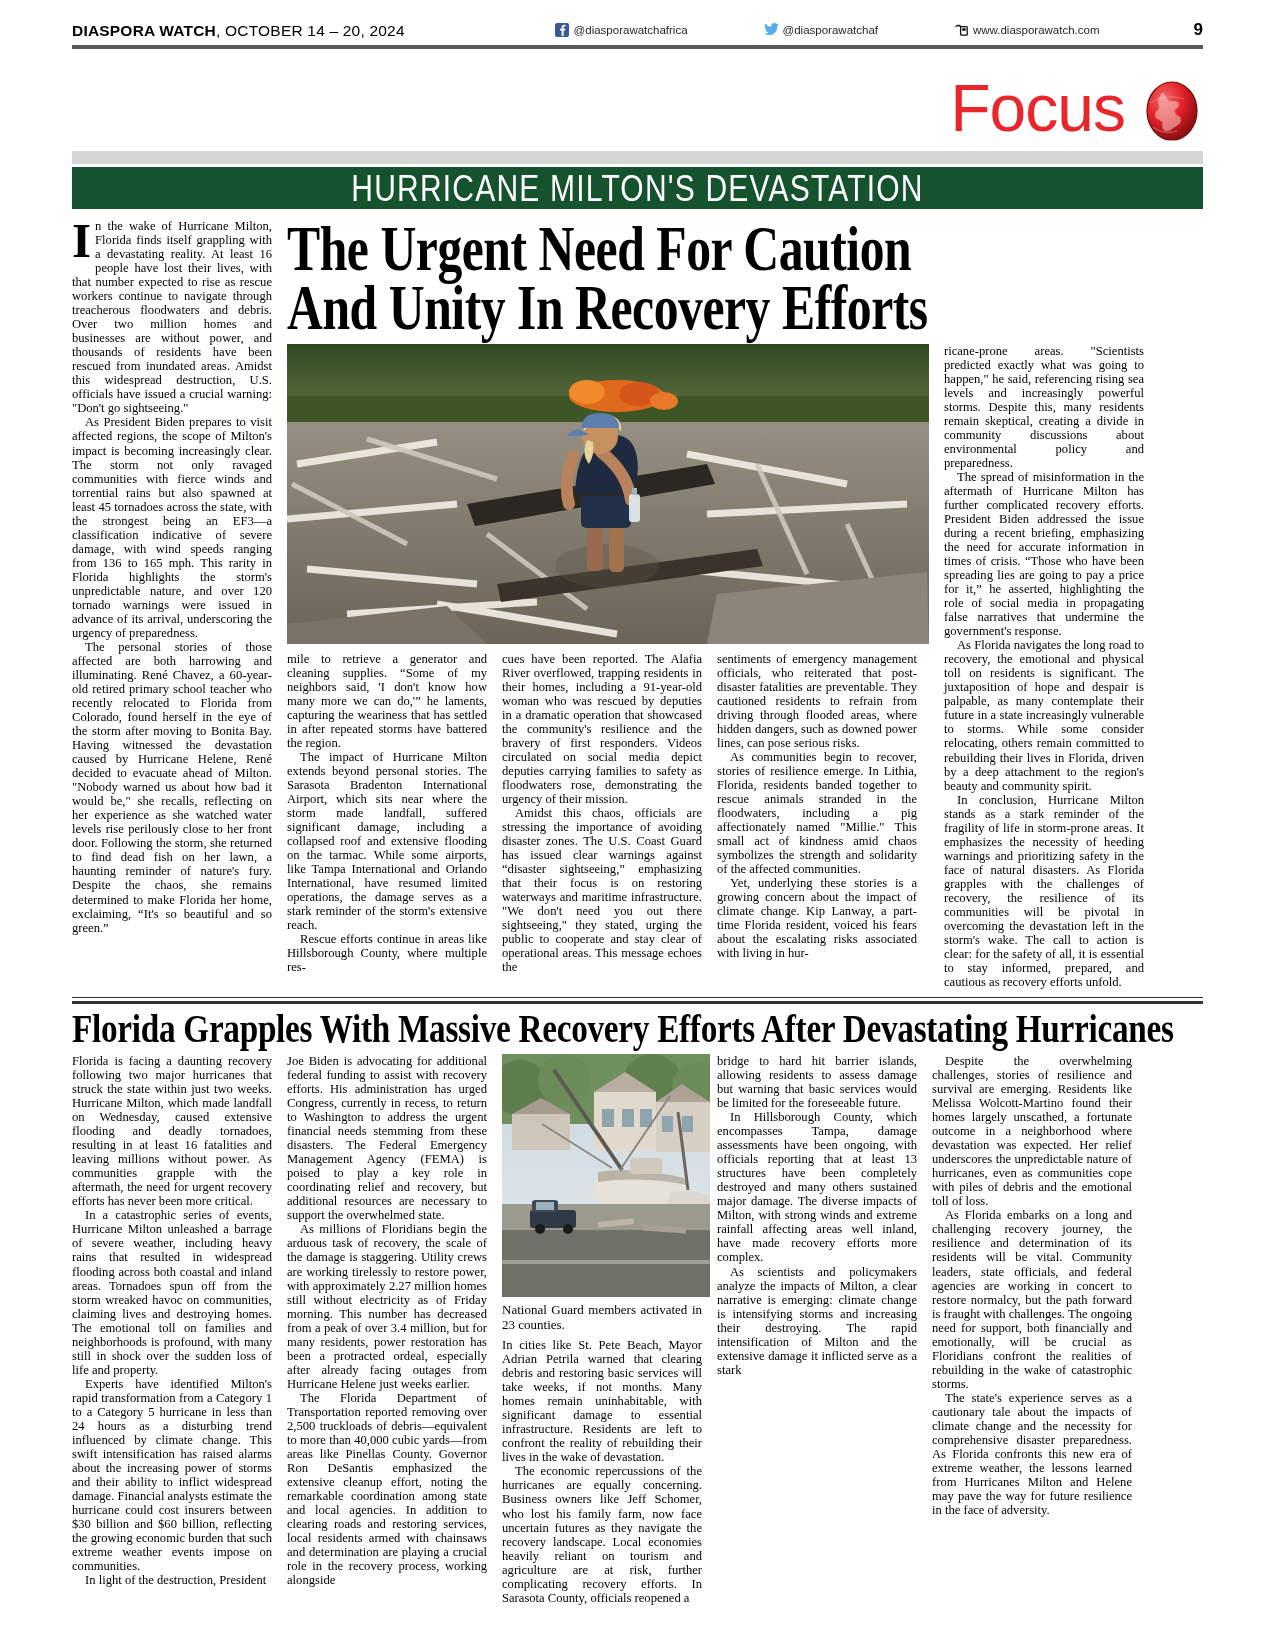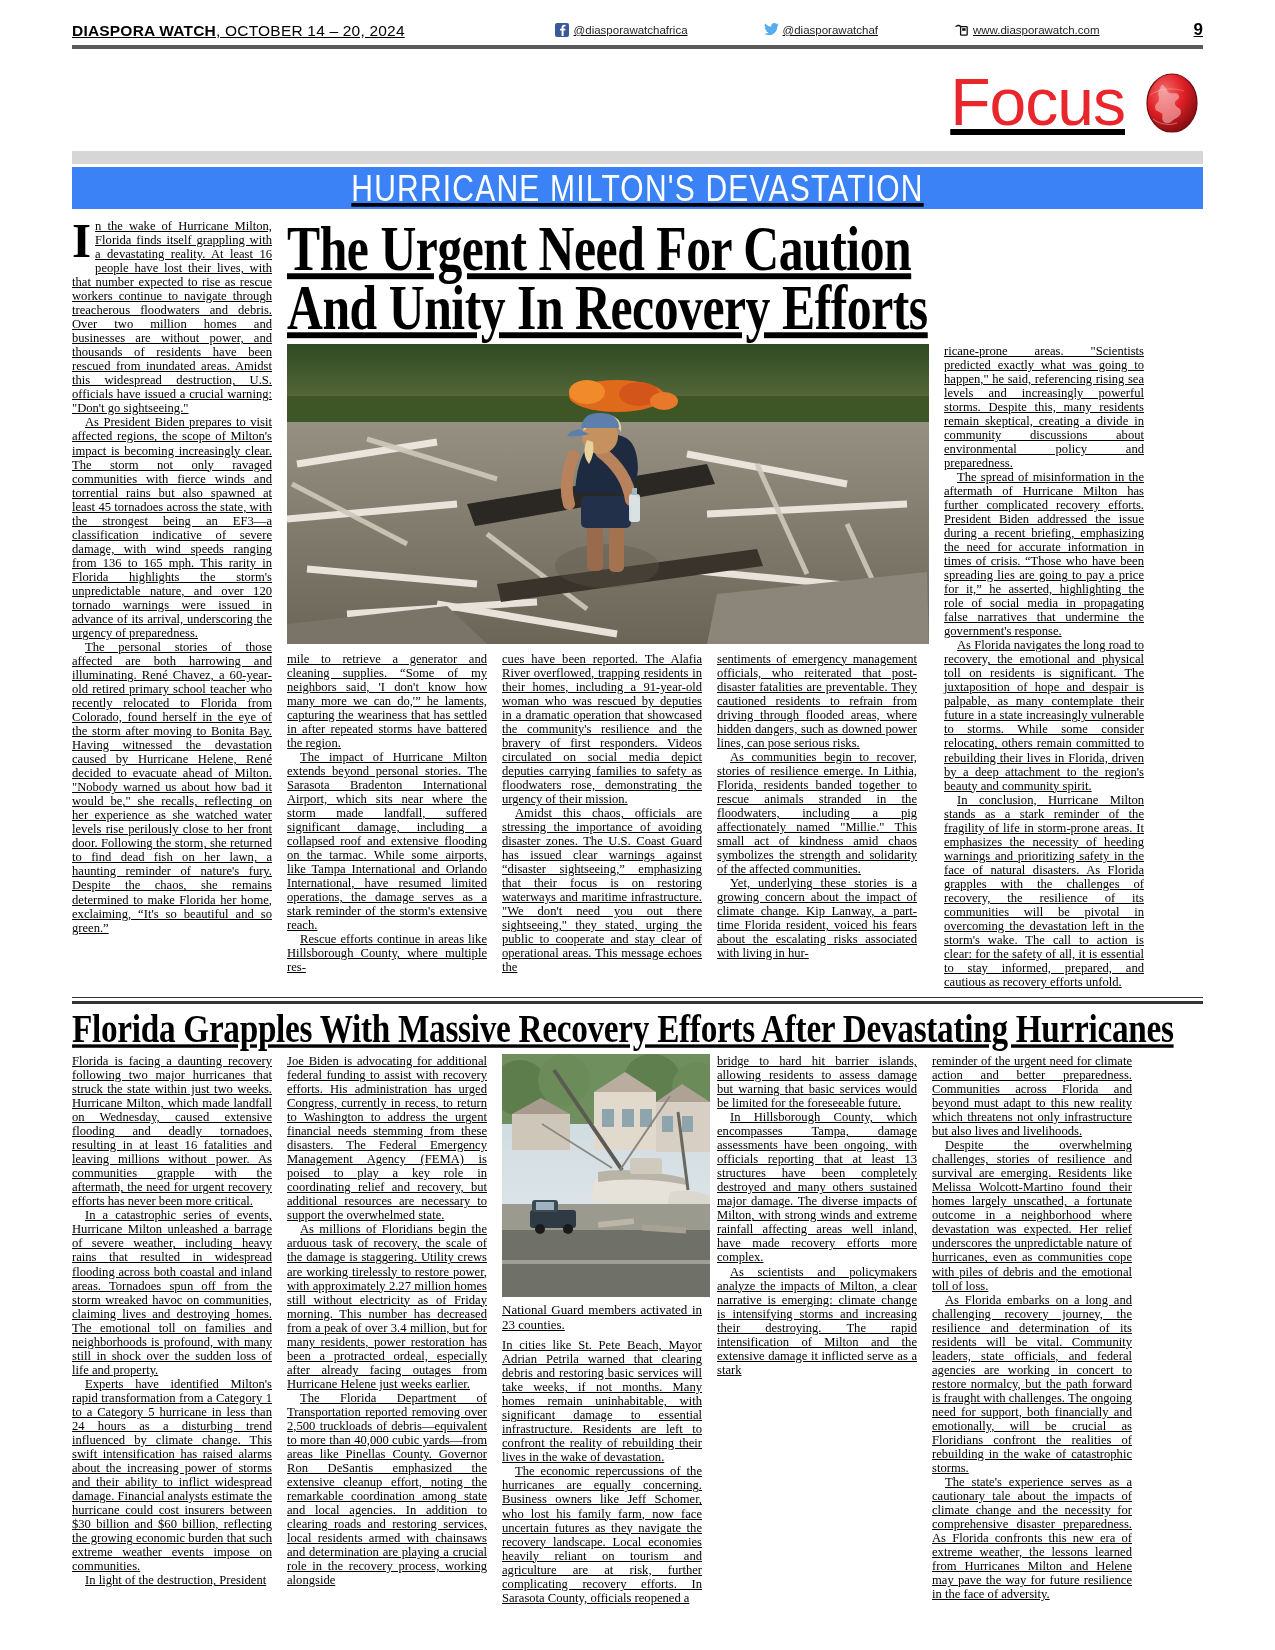--- a/index.html
+++ b/index.html
@@ -5,53 +5,53 @@
   * { box-sizing: border-box; }
   html, body { margin:0; padding:0; }
   body {
     width:1275px; height:1650px;
     background:#ffffff;
     font-family:"Liberation Serif", serif;
     color:#000;
     position:relative;
     overflow:hidden;
   }
-  .page { position:absolute; left:72px; top:0; width:1131px; height:1650px;text-decoration:underline; }
+  .page { position:absolute; left:72px; top:0; width:1131px; height:1650px; }
 
   
   .masthead {
     display:flex; align-items:flex-end;
     height:40px; padding-top:16px;
     position:relative;
   }
   .mh-left { font-family:"Liberation Sans", sans-serif; font-size:15.5px; letter-spacing:0.2px; white-space:nowrap; }
   .mh-left .paper { font-weight:bold; }
   .mh-social { display:flex; align-items:center; gap:16px; margin-left:auto; padding-right:0px; }
   .mh-item { display:flex; align-items:center; gap:5px; font-family:"Liberation Sans", sans-serif; font-size:11.5px; color:#231f20; white-space:nowrap; }
   .mh-item + .mh-item { margin-left:60px; }
   .pagenum { font-family:"Liberation Sans", sans-serif; font-weight:bold; font-size:17px; margin-left:78px; }
   .ico { display:inline-block; width:14px; height:14px; flex:0 0 14px; }
   .ico svg { display:block; }
   .mh-rule { height:4px; background:#5a5a5a; margin-top:5px; }
 
   
   .focus-row {
-    height:92px; display:flex; align-items:center; justify-content:flex-end;
+    height:92px; display:flex; align-items:flex-end; justify-content:flex-end;
     padding-top:14px;
   }
   .focus-word {
     font-family:"Liberation Sans", sans-serif;
     font-size:66px; font-weight:normal; color:#e8262c;
     letter-spacing:-1px; line-height:1;
   }
   .globe { width:62px; height:62px; margin-left:16px; position:relative; }
 
   .graybar { height:13px; background:#d6d6d6; margin-top:10px; }
   .redbar {
-    height:42px; background:#3b82f6; margin-top:3px;
+    height:42px; background:#14532d; margin-top:3px;
     display:flex; align-items:center; justify-content:center;
   }
   .redbar-text {
     color:#fff; font-family:"Liberation Sans", sans-serif;
     font-size:30px; letter-spacing:1.2px; font-weight:300;
     transform:scaleY(1.25); transform-origin:center;
   }
 
   
   .a1 { margin-top:10px; position:relative; }
@@ -396,21 +396,20 @@
         <p class="body">The economic repercussions of the hurricanes are equally concerning. Business owners like Jeff Schomer, who lost his family farm, now face uncertain futures as they navigate the recovery landscape. Local economies heavily reliant on tourism and agriculture are at risk, further complicating recovery efforts. In Sarasota County, officials reopened a</p>
       </div>
 
       <div class="col">
         <p class="body first">bridge to hard hit barrier islands, allowing residents to assess damage but warning that basic services would be limited for the foreseeable future.</p>
         <p class="body">In Hillsborough County, which encompasses Tampa, damage assessments have been ongoing, with officials reporting that at least 13 structures have been completely destroyed and many others sustained major damage. The diverse impacts of Milton, with strong winds and extreme rainfall affecting areas well inland, have made recovery efforts more complex.</p>
         <p class="body">As scientists and policymakers analyze the impacts of Milton, a clear narrative is emerging: climate change is intensifying storms and increasing their destroying. The rapid intensification of Milton and the extensive damage it inflicted serve as a stark</p>
       </div>
 
       <div class="col">
-        <p class="body first">reminder of the urgent need for climate action and better preparedness. Communities across Florida and beyond must adapt to this new reality which threatens not only infrastructure but also lives and livelihoods.</p>
         <p class="body">Despite the overwhelming challenges, stories of resilience and survival are emerging. Residents like Melissa Wolcott-Martino found their homes largely unscathed, a fortunate outcome in a neighborhood where devastation was expected. Her relief underscores the unpredictable nature of hurricanes, even as communities cope with piles of debris and the emotional toll of loss.</p>
         <p class="body">As Florida embarks on a long and challenging recovery journey, the resilience and determination of its residents will be vital. Community leaders, state officials, and federal agencies are working in concert to restore normalcy, but the path forward is fraught with challenges. The ongoing need for support, both financially and emotionally, will be crucial as Floridians confront the realities of rebuilding in the wake of catastrophic storms.</p>
         <p class="body">The state's experience serves as a cautionary tale about the impacts of climate change and the necessity for comprehensive disaster preparedness. As Florida confronts this new era of extreme weather, the lessons learned from Hurricanes Milton and Helene may pave the way for future resilience in the face of adversity.</p>
       </div>
     </div>
   </div>
 
 </div>
 
 </body></html>

